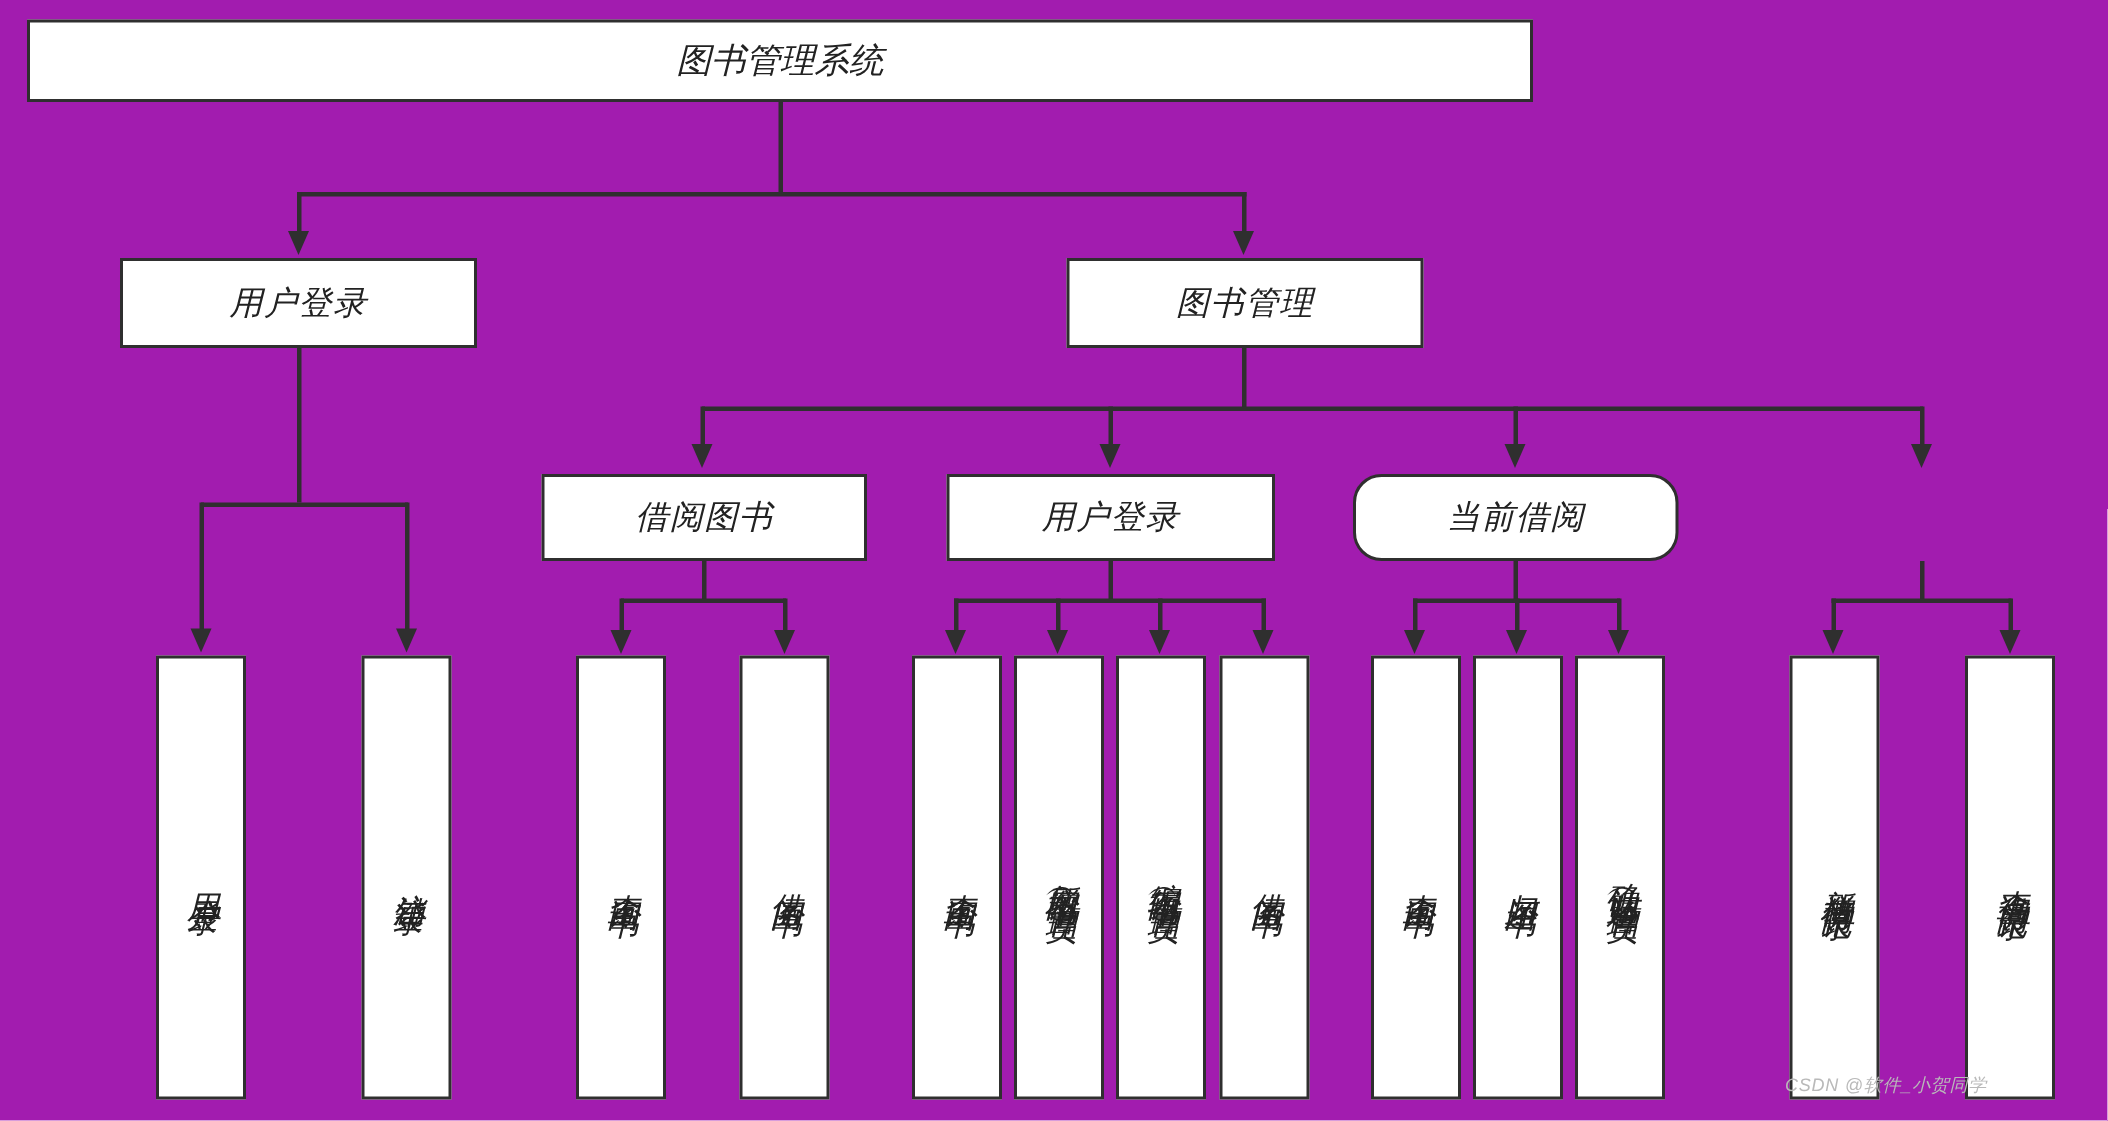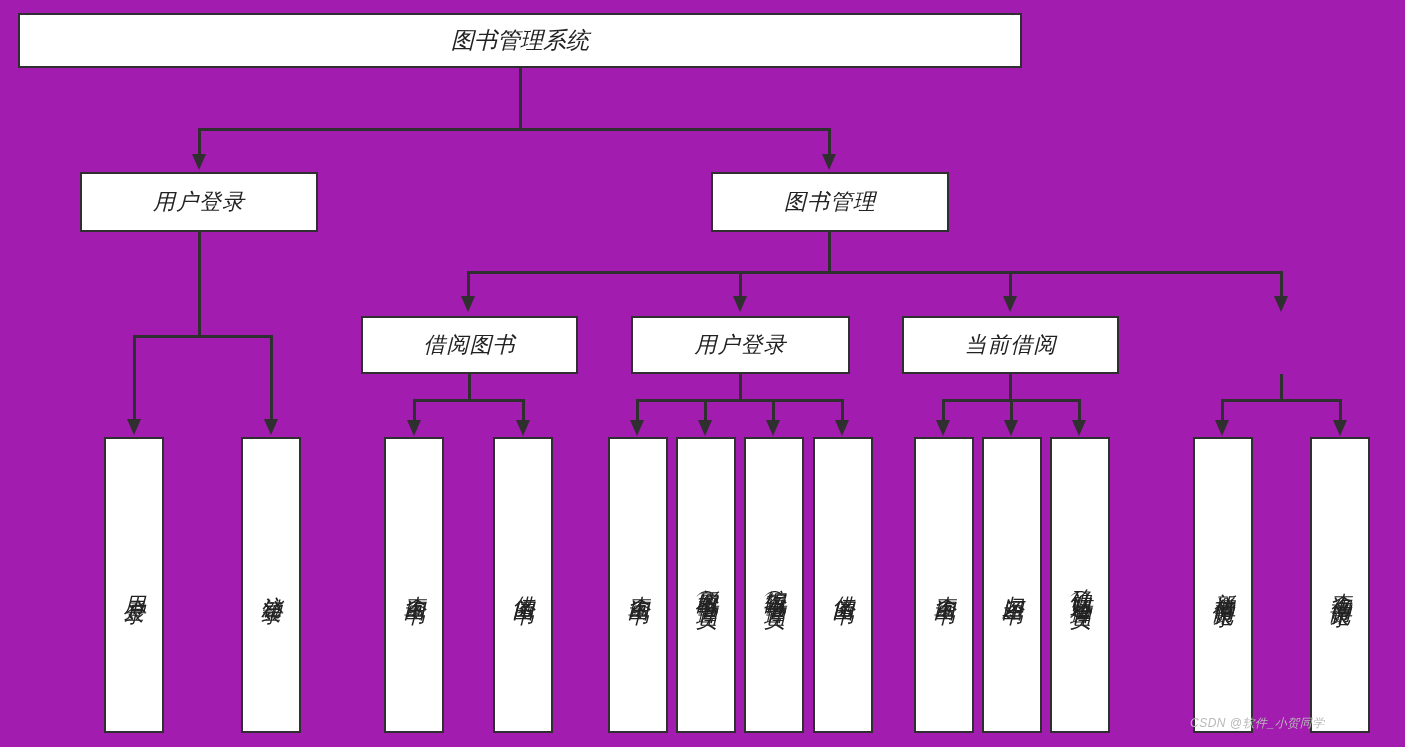--- a/index.html
+++ b/index.html
@@ -109,21 +109,21 @@
   <div class="arrow" style="left:1003px;top:296px;"></div>
   <div class="edge vline" style="left:1280px;top:271px;width:2.5px;height:26px;"></div>
   <div class="arrow" style="left:1274px;top:296px;"></div>
 
   <div class="node h" style="left:361px;top:316px;width:217px;height:58px;">
     <span>借阅图书</span>
   </div>
   <div class="node h" style="left:631px;top:316px;width:219px;height:58px;">
     <span>用户登录</span>
   </div>
-  <div class="node h" style="left:902px;top:316px;width:217px;height:58px;">
+  <div class="node h" style="left:902px;top:316px;width:217px;height:58px;border-radius:19px;">
     <span>当前借阅</span>
   </div>
 
   <div class="edge vline" style="left:468px;top:374px;width:2.5px;height:26px;"></div>
   <div class="edge hline" style="left:414px;top:399px;width:110px;height:2.5px;"></div>
   <div class="edge vline" style="left:413px;top:399px;width:2.5px;height:22px;"></div>
   <div class="arrow" style="left:407px;top:420px;"></div>
   <div class="edge vline" style="left:522px;top:399px;width:2.5px;height:22px;"></div>
   <div class="arrow" style="left:516px;top:420px;"></div>
 

